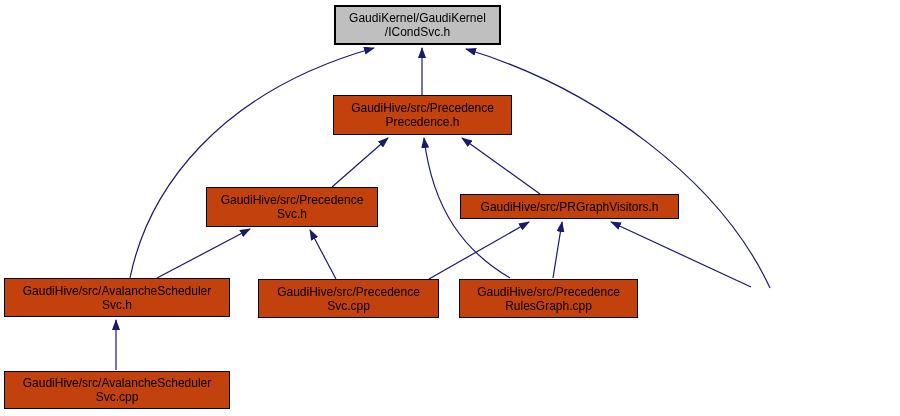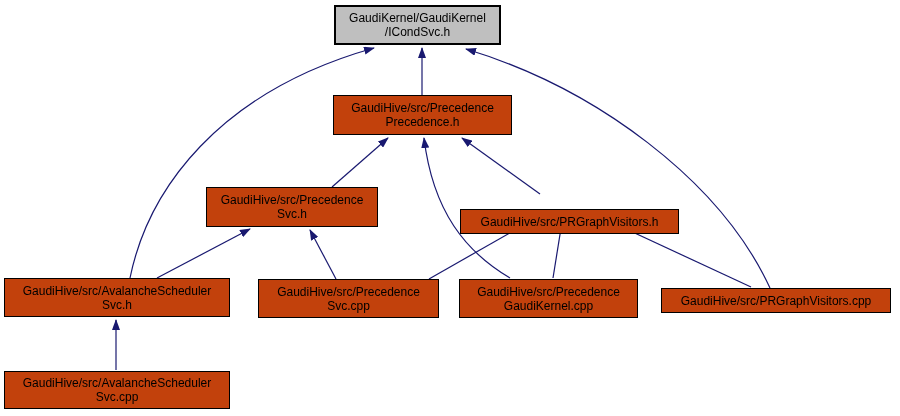--- a/index.html
+++ b/index.html
@@ -41,21 +41,21 @@
     cursor: pointer;
   }
   .node.highlight {
     background: #bfbfbf;
     border-width: 2px;
   }
   
   .n-icondsvc      { left: 334px; top:   5px; width: 167px; height: 40px; }
   .n-prgraph-h     { left: 333px; top:  95px; width: 179px; height: 40px; }
   .n-precsvc-h     { left: 206px; top: 187px; width: 172px; height: 40px; }
-  .n-prvisitors-h  { left: 460px; top: 194px; width: 219px; height: 25px; margin-top: 15px; }
+  .n-prvisitors-h  { left: 460px; top: 194px; width: 219px; height: 25px; }
   .n-avsch-h       { left:   4px; top: 278px; width: 226px; height: 39px; }
   .n-precsvc-cpp   { left: 258px; top: 279px; width: 181px; height: 39px; }
   .n-prgraph-cpp   { left: 459px; top: 279px; width: 179px; height: 39px; }
   .n-prvisitors-cpp{ left: 661px; top: 288px; width: 230px; height: 25px; }
   .n-avsch-cpp     { left:   4px; top: 371px; width: 226px; height: 38px; }
 </style>
 </head>
 <body>
 
 <div id="canvas">
@@ -104,25 +104,22 @@
     <span>Svc.h</span>
   </div>
 
   <div class="node n-precsvc-cpp">
     <span>GaudiHive/src/Precedence</span>
     <span>Svc.cpp</span>
   </div>
 
   <div class="node n-prgraph-cpp">
     <span>GaudiHive/src/Precedence</span>
-    <span>GaudiKernel.cpp</span>
+    <span>RulesGraph.cpp</span>
   </div>
 
-  <div class="node n-prvisitors-cpp">
-    <span>GaudiHive/src/PRGraphVisitors.cpp</span>
-  </div>
 
   <div class="node n-avsch-cpp">
     <span>GaudiHive/src/AvalancheScheduler</span>
     <span>Svc.cpp</span>
   </div>
 
 </div>
 
 </body></html>

